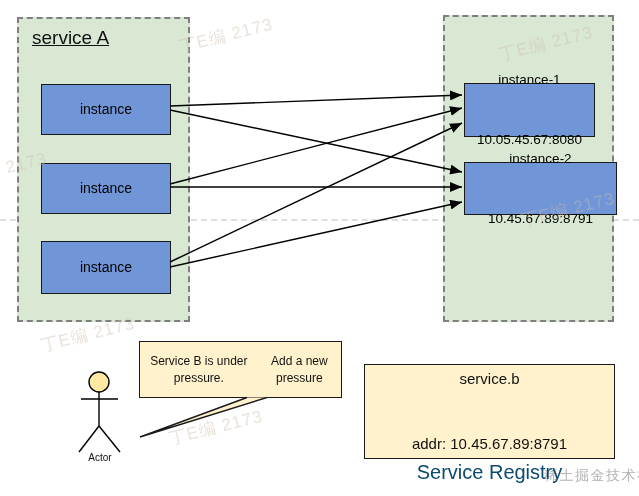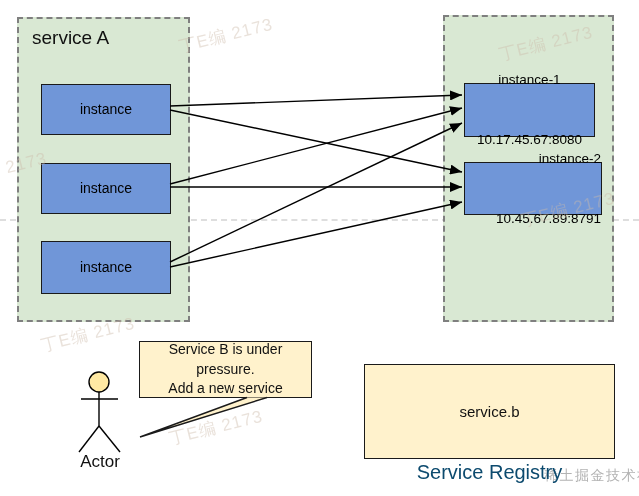--- a/index.html
+++ b/index.html
@@ -9,53 +9,53 @@
   }
   .faint-rule{
     position:absolute;left:0;top:219px;width:639px;height:0;
     border-top:2px dashed #dedede;z-index:0;
   }
   .container{
     position:absolute;background:#d9e8d3;border:2px dashed #7f7f7f;z-index:1;
     box-sizing:border-box;
   }
   .container-title{
-    position:absolute;left:13px;top:8px;font-size:19px;color:#111;white-space:nowrap;
+    position:absolute;left:13px;top:8px;font-size:19px;color:#111;white-space:nowrap;text-decoration:underline;
   }
   #service-a{left:17px;top:17px;width:173px;height:305px;}
   #service-b{left:443px;top:15px;width:171px;height:307px;}
   .inst{
     position:absolute;background:#7096d8;border:1.6px solid #1a1a1a;
     box-sizing:border-box;display:flex;flex-direction:column;align-items:center;
     justify-content:center;font-size:14px;color:#000;text-align:center;line-height:1.3;
   }
   .inst.small{font-size:13.5px;line-height:1.45;gap:40px;}
   #inst-a1{left:22px;top:65px;width:130px;height:51px;}
   #inst-a2{left:22px;top:144px;width:130px;height:51px;}
   #inst-a3{left:22px;top:222px;width:130px;height:53px;}
   #inst-b1{left:19px;top:66px;width:131px;height:54px;}
-  #inst-b2{left:19px;top:145px;width:138px;height:53px;align-items:flex-end;}
+  #inst-b2{left:19px;top:145px;width:153px;height:53px;}
   .bubble{
-    position:absolute;left:139px;top:341px;width:173px;height:57px;background:#fff2cc;
+    position:absolute;left:139px;top:341px;width:203px;height:57px;background:#fff2cc;
     border:1.6px solid #1a1a1a;box-sizing:border-box;z-index:2;
-    display:flex;flex-direction:column;align-items:center;justify-content:center;
-    font-size:14px;line-height:1.4;text-align:center;
+    display:flex;flex-direction:row;align-items:center;justify-content:center;
+    font-size:12px;line-height:1.4;text-align:center;
   }
   .registry-box{
     position:absolute;left:364px;top:364px;width:251px;height:95px;background:#fff2cc;
     border:1.6px solid #1a1a1a;box-sizing:border-box;z-index:2;
     display:flex;flex-direction:column;align-items:center;justify-content:center;
     font-size:15px;line-height:1.45;text-align:center;gap:43px;
   }
   .registry-caption{
     position:absolute;left:364px;top:461px;width:251px;text-align:center;
     font-size:20px;color:#0c4a6e;z-index:3;
   }
   .actor-label{
-    position:absolute;left:69px;top:452px;width:62px;text-align:center;font-size:17px;z-index:2;
+    position:absolute;left:69px;top:452px;width:62px;text-align:center;font-size:10px;z-index:2;
   }
   .wm{
     position:absolute;font-size:17px;color:#cdbbaa;opacity:.42;white-space:nowrap;
     transform:rotate(-14deg);z-index:2;pointer-events:none;letter-spacing:1px;
   }
   .wm-corner{
     position:absolute;left:506px;top:467px;font-size:14px;color:#b3b3b3;
     letter-spacing:1.5px;z-index:2;white-space:nowrap;padding-left:38px;
   }
   svg.overlay{position:absolute;left:0;top:0;z-index:4;pointer-events:none;}
@@ -74,44 +74,45 @@
     <span>instance</span>
   </div>
   <div class="inst" id="inst-a3">
     <span>instance</span>
   </div>
 </div>
 
 <div class="container" id="service-b">
   <div class="inst small" id="inst-b1">
     <span>instance-1</span>
-    <span>10.17.45.67:8080</span>
+    <span>10.05.45.67:8080</span>
   </div>
   <div class="inst small" id="inst-b2">
     <span>instance-2</span>
     <span>10.45.67.89:8791</span>
   </div>
 </div>
 
 <span class="wm" style="left:178px;top:24px;">丁E编 2173</span>
 <span class="wm" style="left:498px;top:32px;">丁E编 2173</span>
 <span class="wm" style="left:-48px;top:158px;">丁E编 2173</span>
 <span class="wm" style="left:520px;top:198px;">丁E编 2173</span>
 <span class="wm" style="left:40px;top:323px;">丁E编 2173</span>
 <span class="wm" style="left:168px;top:416px;">丁E编 2173</span>
 
 <span class="wm-corner">稀土掘金技术社区</span>
 
 <div class="bubble">
   <span>Service B is under pressure.</span>
-  <span>Add a new service</span>
+  <span>Add a new pressure</span>
 </div>
 
 <div class="registry-box">
   <span>service.b</span>
+  <span>addr: 10.45.67.89:8791</span>
 </div>
 <div class="registry-caption">Service Registry</div>
 
 <div class="actor-label">Actor</div>
 
 <svg class="overlay" width="639" height="496" viewBox="0 0 639 496">
   <defs>
     <marker id="ah" markerUnits="userSpaceOnUse" markerWidth="13" markerHeight="10" refX="12" refY="5" orient="auto">
       <path d="M0,0 L12,5 L0,10 Z" fill="#000"></path>
     </marker>

